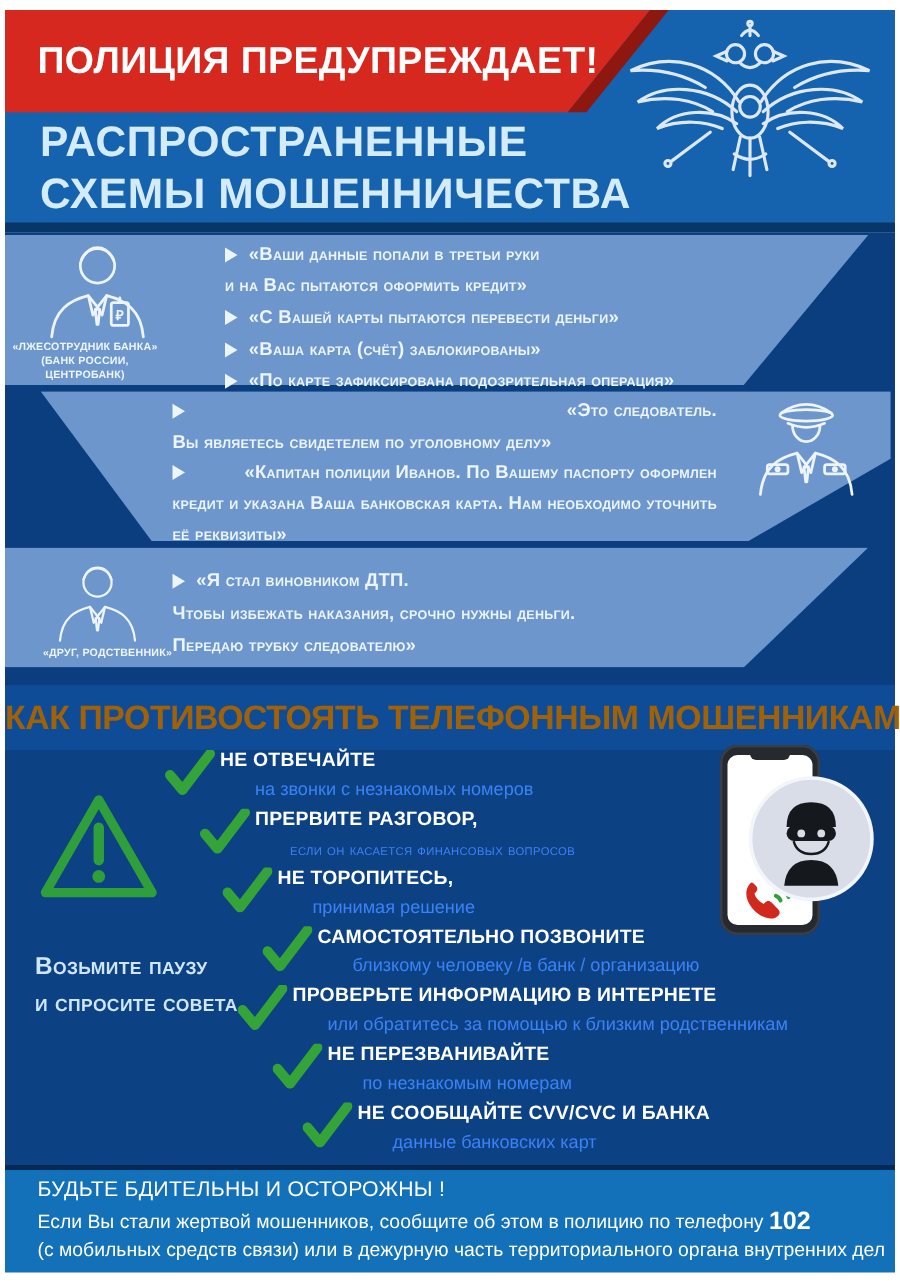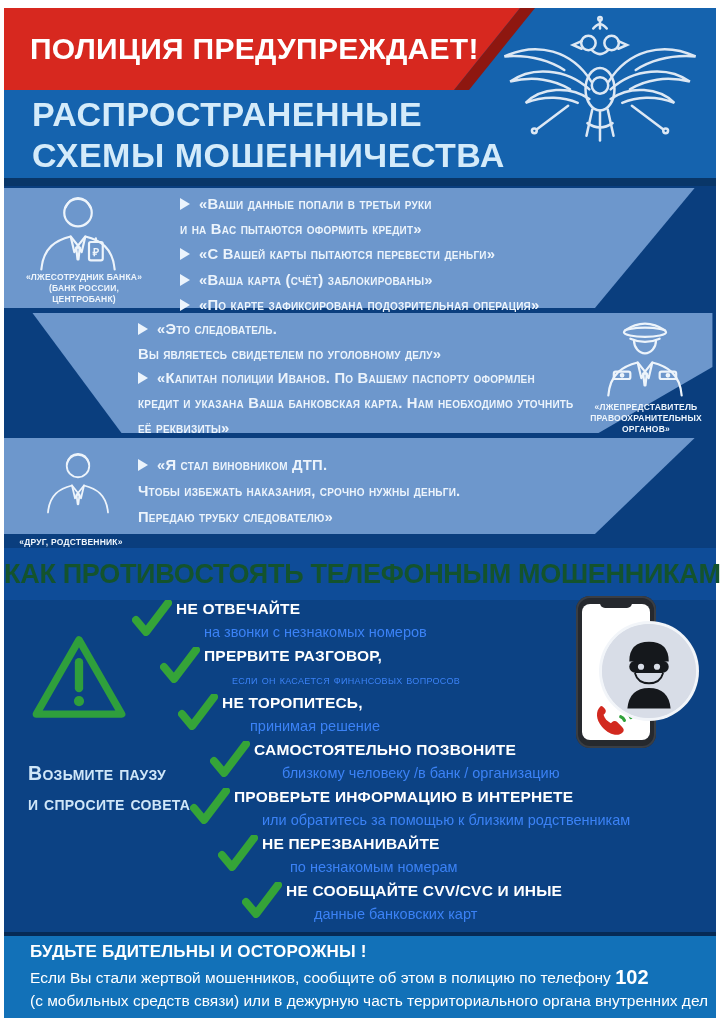--- a/index.html
+++ b/index.html
@@ -34,39 +34,39 @@
   
   #emblem{left:495px;top:14px;width:210px;height:140px;}
 
   
   .actor-icon{width:88px;height:82px;}
   #actor1-icon{left:34px;top:190px;}
   #actor2-icon{left:601px;top:316px;}
   #actor3-icon{left:34px;top:448px;width:88px;height:66px;}
   .actor-label{font-size:8.5px;font-weight:700;color:#eef5fc;text-align:center;
     line-height:11px;letter-spacing:0.2px;}
-  #actor1-label{left:16px;top:272px;width:136px;}
+  #actor1-label{left:0;top:272px;width:136px;}
   #actor2-label{left:580px;top:402px;width:132px;}
-  #actor3-label{left:3px;top:517px;width:136px;margin-top:20px;}
+  #actor3-label{left:18px;top:517px;width:136px;}
 
   .quote-block{display:flex;flex-direction:column;}
   #quotes1{left:138px;top:191px;}
   #quotes1 .qline{height:25.4px;padding-left:42px;}
   #quotes2{left:138px;top:317px;}
-  #quotes2 .qline{height:24.6px;}
+  #quotes2 .qline{height:24.6px;justify-content:space-between;}
   #quotes3{left:138px;top:452px;}
   #quotes3 .qline{height:26px;}
   .qline{display:flex;align-items:center;font-variant:small-caps;font-weight:700;
     font-size:14.8px;color:#ecf4fc;letter-spacing:0.2px;white-space:nowrap;}
   .bullet{display:inline-block;width:0;height:0;border-left:10px solid #ecf4fc;
     border-top:6px solid transparent;border-bottom:6px solid transparent;margin-right:9px;}
 
   
   #counter-header{left:4px;top:548px;width:712px;height:52px;line-height:52px;
-    text-align:center;font-size:27px;font-weight:700;color:#14532d;letter-spacing:-0.3px;
+    text-align:center;font-size:27px;font-weight:700;color:#a16207;letter-spacing:-0.3px;
     white-space:nowrap;}
 
   
   #warning-triangle{left:28px;top:622px;width:102px;height:110px;}
   #aside-text{left:28px;top:758px;font-variant:small-caps;font-weight:700;
     font-size:19.5px;line-height:30px;color:#cfe6f8;letter-spacing:0.3px;}
 
   
   #tips{left:132px;top:597px;width:470px;}
   .tip{position:relative;padding-left:44px;}
@@ -81,21 +81,21 @@
   
   #phone-body{left:576px;top:596px;width:80px;height:152px;background:#26292e;
     border-radius:14px;box-shadow:0 0 0 2px #3a3e44 inset;}
   #phone-screen{left:582px;top:604px;width:68px;height:136px;background:#ffffff;border-radius:8px;}
   #phone-notch{left:600px;top:600px;width:32px;height:8px;background:#26292e;border-radius:0 0 5px 5px;}
   #caller-avatar{left:602px;top:624px;width:94px;height:94px;border-radius:50%;
     background:#d8dde7;box-shadow:0 0 0 3px #f2f5f9;overflow:hidden;}
   #handset{left:588px;top:700px;width:58px;height:52px;}
 
   
-  #footer-head{left:30px;top:942px;font-size:17px;font-weight:700;color:#ffffff;letter-spacing:0.2px;}
+  #footer-head{left:30px;top:942px;font-size:17px;font-weight:400;color:#ffffff;letter-spacing:0.2px;}
   #footer-line1{left:30px;top:966px;font-size:15.5px;color:#ffffff;white-space:nowrap;}
   #footer-line1 .phone-num{font-size:20px;font-weight:700;vertical-align:-1px;}
   #footer-line2{left:30px;top:992px;font-size:15.5px;color:#ffffff;white-space:nowrap;}
 
   svg{display:block;}
 </style>
 </head>
 <body>
 
 <div class="stage">
@@ -222,25 +222,20 @@
       <path d="M8 86 C10 62 24 54 40 50 L48 60 L56 50 C72 54 86 62 88 86"></path>
       <path d="M40 50 L44 67 L48 60"></path>
       <path d="M56 50 L52 67 L48 60"></path>
       <path d="M46 62 h4 l-1.5 13 h-1 Z"></path>
       <rect x="14" y="60" width="18" height="8" rx="2"></rect>
       <rect x="64" y="60" width="18" height="8" rx="2"></rect>
       <circle cx="23" cy="64" r="1.4"></circle>
       <circle cx="73" cy="64" r="1.4"></circle>
     </g>
   </svg>
-  <div class="abs actor-label" id="actor2-label">
-    <div>«ЛЖЕПРЕДСТАВИТЕЛЬ</div>
-    <div>ПРАВООХРАНИТЕЛЬНЫХ</div>
-    <div>ОРГАНОВ»</div>
-  </div>
 
   <svg class="abs" id="actor3-icon" viewBox="0 0 96 88">
     <g fill="none" stroke="#edf4fb" stroke-width="2.4" stroke-linecap="round" stroke-linejoin="round">
       <circle cx="48" cy="24" r="15"></circle>
       <path d="M33 21 q4 -13 15 -13 q11 0 15 13"></path>
       <path d="M8 86 C10 62 24 54 40 50 L48 60 L56 50 C72 54 86 62 88 86"></path>
       <path d="M40 50 L44 67 L48 60"></path>
       <path d="M56 50 L52 67 L48 60"></path>
       <path d="M46 62 h4 l-1.5 13 h-1 Z"></path>
     </g>
@@ -313,21 +308,21 @@
       <svg class="check" viewBox="0 0 40 36">
           <path d="M4 20 L14 32 L36 3" stroke="#35a438" stroke-width="8" fill="none" stroke-linecap="round" stroke-linejoin="round"></path>
         </svg>
       <div class="tip-head">НЕ ПЕРЕЗВАНИВАЙТЕ</div>
       <div class="tip-sub">по незнакомым номерам</div>
     </div>
     <div class="tip m6">
       <svg class="check" viewBox="0 0 40 36">
           <path d="M4 20 L14 32 L36 3" stroke="#35a438" stroke-width="8" fill="none" stroke-linecap="round" stroke-linejoin="round"></path>
         </svg>
-      <div class="tip-head">НЕ СООБЩАЙТЕ CVV/CVC И ИНЫЕ</div>
+      <div class="tip-head">НЕ СООБЩАЙТЕ CVV/CVC И БАНКА</div>
       <div class="tip-sub">данные банковских карт</div>
     </div>
   </div>
 
   <div class="abs" id="phone-body"></div>
   <div class="abs" id="phone-screen"></div>
   <div class="abs" id="phone-notch"></div>
   <svg class="abs" id="handset" viewBox="0 0 60 56">
     <path d="M12 7 C7 12 7 21 14 29 C21 37 31 40 36 35 C38 33 37.5 31 35.5 29 L30.5 24 C28.5 22 26.5 22 24.5 24 L23.5 25 C19.5 23 16.5 20 15.5 16 L16.5 15 C18.5 13 18.5 11 16.5 9 L14.5 7 C13.7 6.2 12.8 6.2 12 7 Z" fill="#d2291f"></path>
     <g stroke="#2fa13a" stroke-width="3.4" fill="none" stroke-linecap="round">

